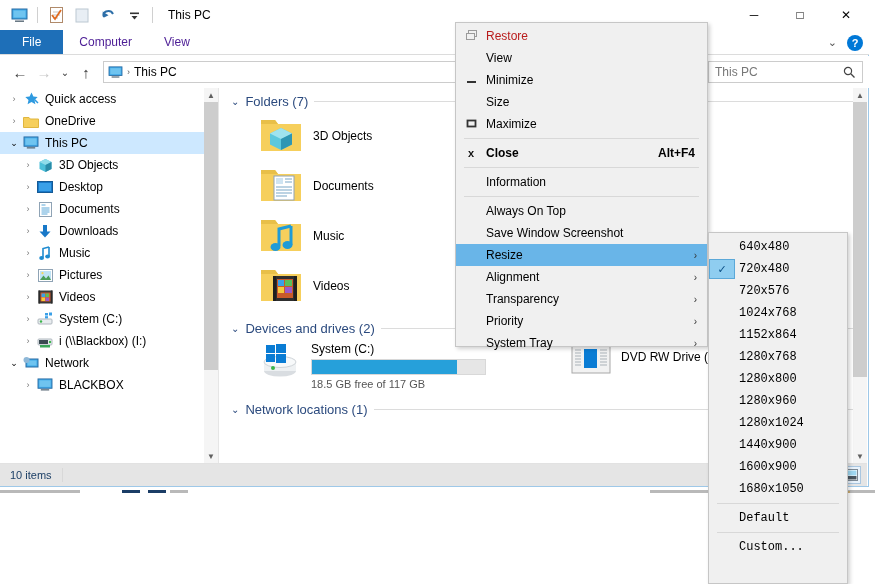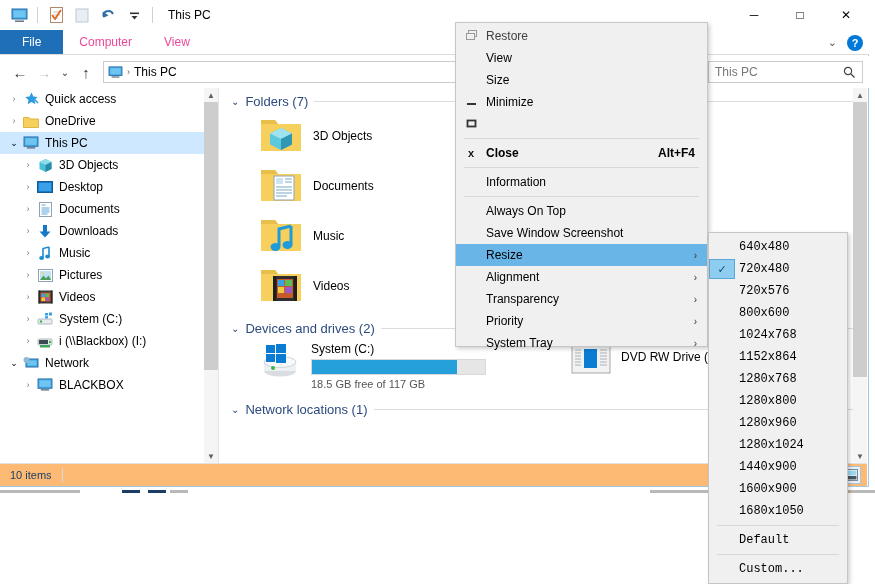--- a/index.html
+++ b/index.html
@@ -50,21 +50,21 @@
   
   .ribbon {
     position: absolute; left: 0; top: 30px;
     width: 869px; height: 25px;
     background: #fff;
     border-bottom: 1px solid #dcdcdc;
     display: flex; align-items: stretch;
   }
   .tab {
     display: flex; align-items: center; justify-content: center;
-    padding: 0 16px; font-size: 12px; color: #ec4899;
+    padding: 0 16px; font-size: 12px; color: #4c1d95;
   }
   .tab.file { background: #1e6fb8; color: #fff; padding: 0 22px; }
   .ribbon-right {
     position: absolute; right: 6px; top: 0; height: 25px;
     display: flex; align-items: center; gap: 10px;
   }
   .help-circle {
     width: 16px; height: 16px; border-radius: 50%;
     background: #0078d7; color: #fff;
     font-size: 11px; font-weight: bold;
@@ -182,21 +182,21 @@
   }
   .contentscroll .thumb {
     position: absolute; top: 14px; left: 0; width: 14px; height: 275px;
     background: #cdcdcd;
   }
 
   
   .statusbar {
     position: absolute; left: 0; bottom: 0;
     width: 867px; height: 23px;
-    background: #fdba74; border-top: 1px solid #e2e2e2;
+    background: #e5e5e5; border-top: 1px solid #e2e2e2;
     display: flex; align-items: center;
   }
   .status-text { font-size: 11px; color: #1c3f66; padding-left: 10px; }
   .status-sep { width: 1px; height: 14px; background: #d8d8d8; margin-left: 10px; }
   .viewbtns {
     position: absolute; right: 6px; top: 2px;
     display: flex; gap: 2px;
   }
   .viewbtn {
     width: 22px; height: 18px;
@@ -211,21 +211,21 @@
     background: #f0f0f0;
     border: 1px solid #c6c6c6;
     box-shadow: 2px 2px 4px rgba(0,0,0,0.18);
     padding: 2px 0;
     z-index: 50;
   }
   .mi {
     height: 22px; display: flex; align-items: center;
     font-size: 12px; color: #000; position: relative;
   }
-  .mi.disabled { color: #404040; }
+  .mi.disabled { color: #b91c1c; }
   .mi.bold { font-weight: bold; }
   .mi.hl { background: #69b5e8; }
   .mi-ico {
     width: 30px; text-align: center; font-size: 11px; color: #555;
     flex: 0 0 30px;
   }
   .mi-label { flex: 1; }
   .mi-accel { padding-right: 12px; font-size: 12px; font-weight: bold; }
   .mi-arrow { padding-right: 10px; font-size: 10px; color: #333; }
   .mi-sep { height: 1px; background: #d8d8d8; margin: 3px 8px; }
@@ -689,33 +689,34 @@
             <rect x="2.5" y="0.5" width="8" height="6" fill="none" stroke="#9a9a9a"></rect>
             <rect x="0.5" y="3.5" width="8" height="6" fill="#f0f0f0" stroke="#9a9a9a"></rect>
           </svg></span>
         <span class="mi-label">Restore</span>
       </div>
       <div class="mi">
         <span class="mi-ico"></span>
         <span class="mi-label">View</span>
       </div>
       <div class="mi">
-        <span class="mi-ico"></span>
-        <span class="mi-label">Size</span>
-      </div>
-      <div class="mi">
         <span class="mi-ico"><svg width="11" height="11" viewBox="0 0 11 11">
             <rect x="1" y="7" width="9" height="2" fill="#333"></rect>
           </svg></span>
         <span class="mi-label">Minimize</span>
       </div>
       <div class="mi">
+        <span class="mi-ico"></span>
+        <span class="mi-label">Size</span>
+      </div>
+      <div class="mi">
         <span class="mi-ico"><svg width="11" height="11" viewBox="0 0 11 11">
             <rect x="1.5" y="2.5" width="8" height="6" fill="none" stroke="#333" stroke-width="1.8"></rect>
           </svg></span>
+        <span class="mi-label">Maximize</span>
       </div>
       <div class="mi-sep"></div>
       <div class="mi bold">
         <span class="mi-ico"><span style="font-weight:bold;font-size:11px;color:#111;">x</span></span>
         <span class="mi-label">Close</span>
         <span class="mi-accel">Alt+F4</span>
       </div>
       <div class="mi-sep"></div>
       <div class="mi">
         <span class="mi-ico"></span>
@@ -764,24 +765,20 @@
         <span class="si-check"></span>
         <span class="si-label">640x480</span>
       </div>
       <div class="si">
         <span class="si-check on">✓</span>
         <span class="si-label">720x480</span>
       </div>
       <div class="si">
         <span class="si-check"></span>
         <span class="si-label">720x576</span>
-      </div>
-      <div class="si">
-        <span class="si-check"></span>
-        <span class="si-label">800x600</span>
       </div>
       <div class="si">
         <span class="si-check"></span>
         <span class="si-label">1024x768</span>
       </div>
       <div class="si">
         <span class="si-check"></span>
         <span class="si-label">1152x864</span>
       </div>
       <div class="si">

